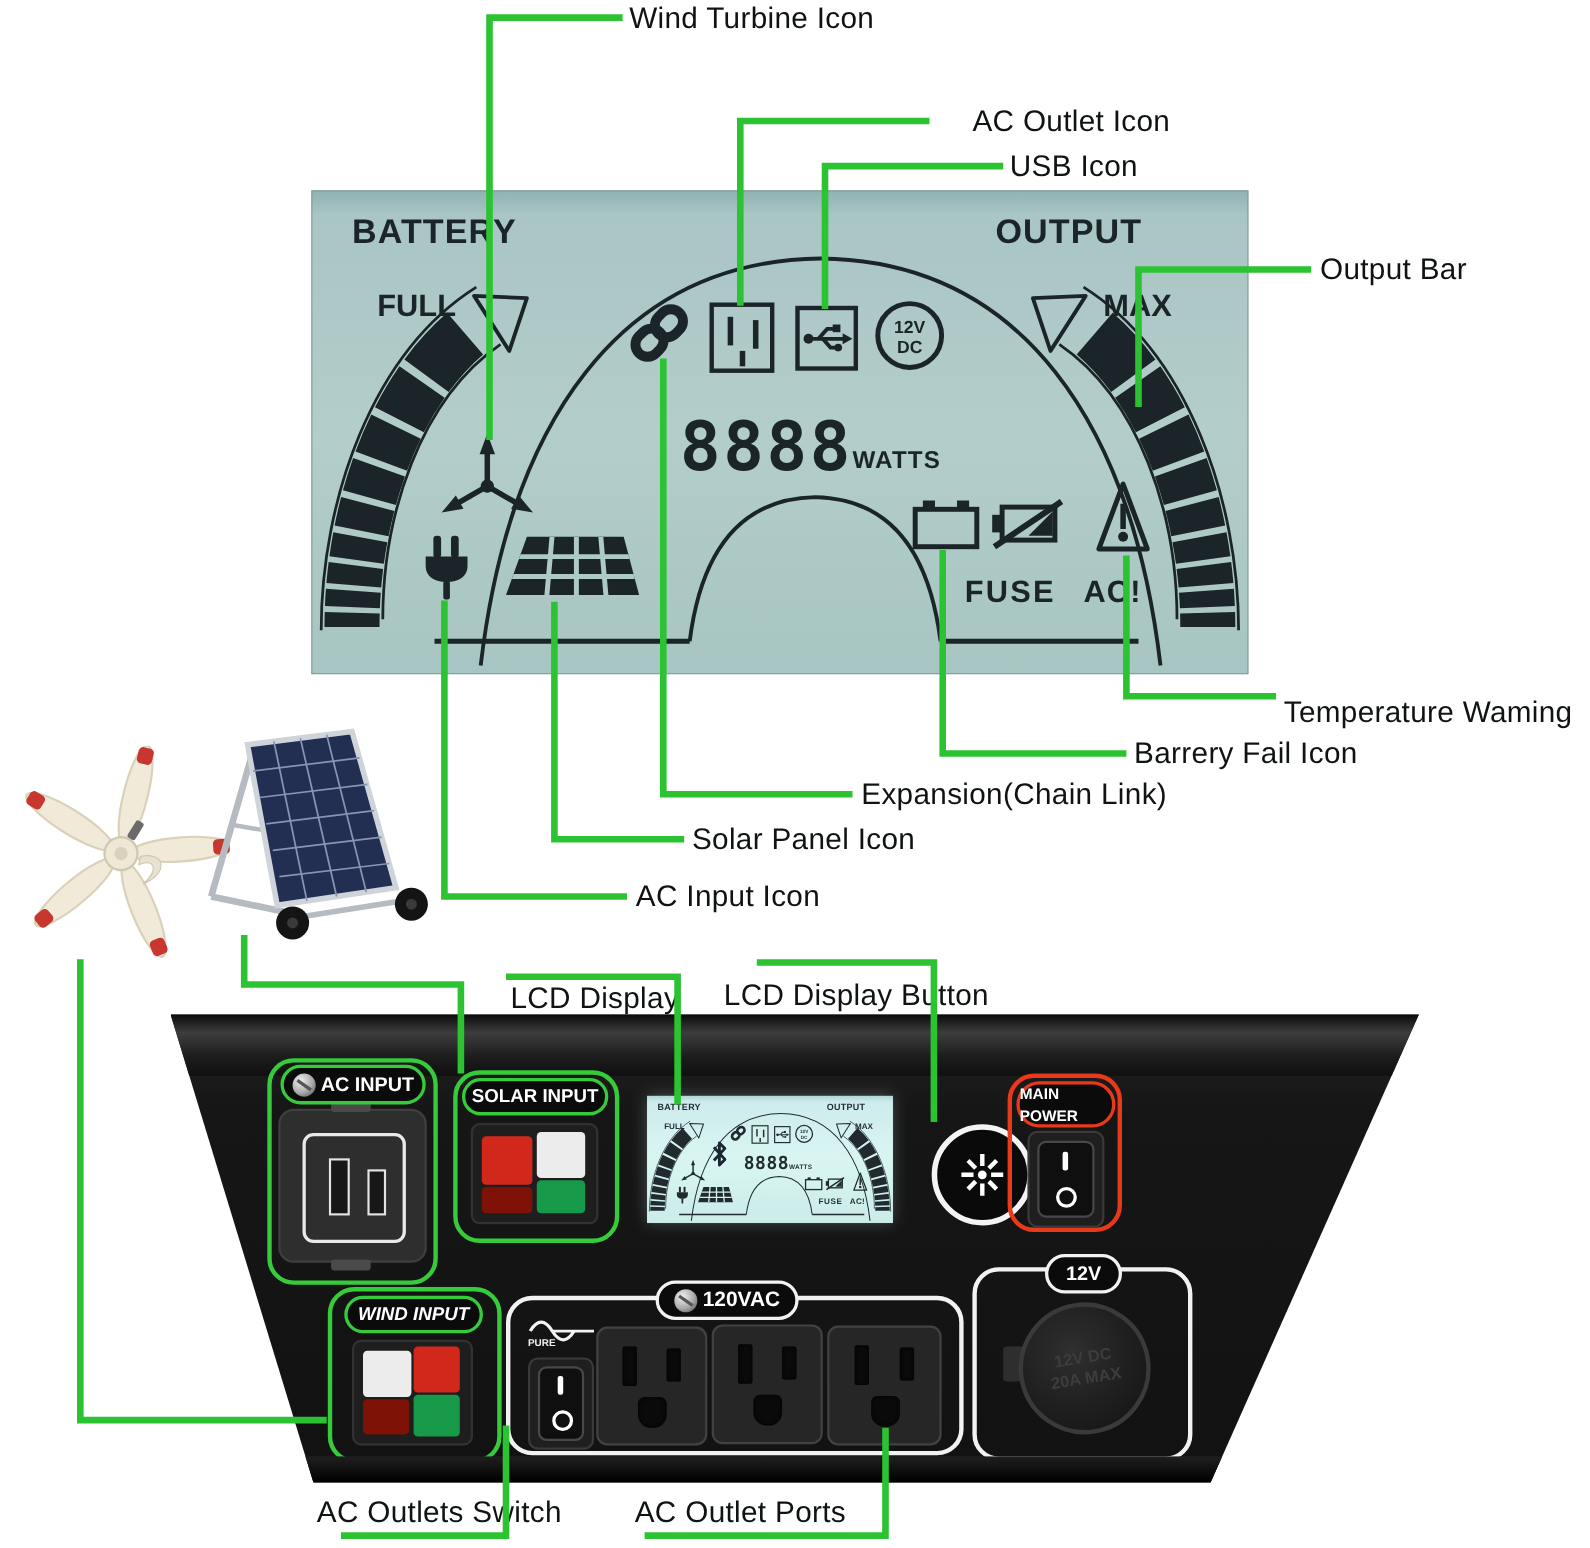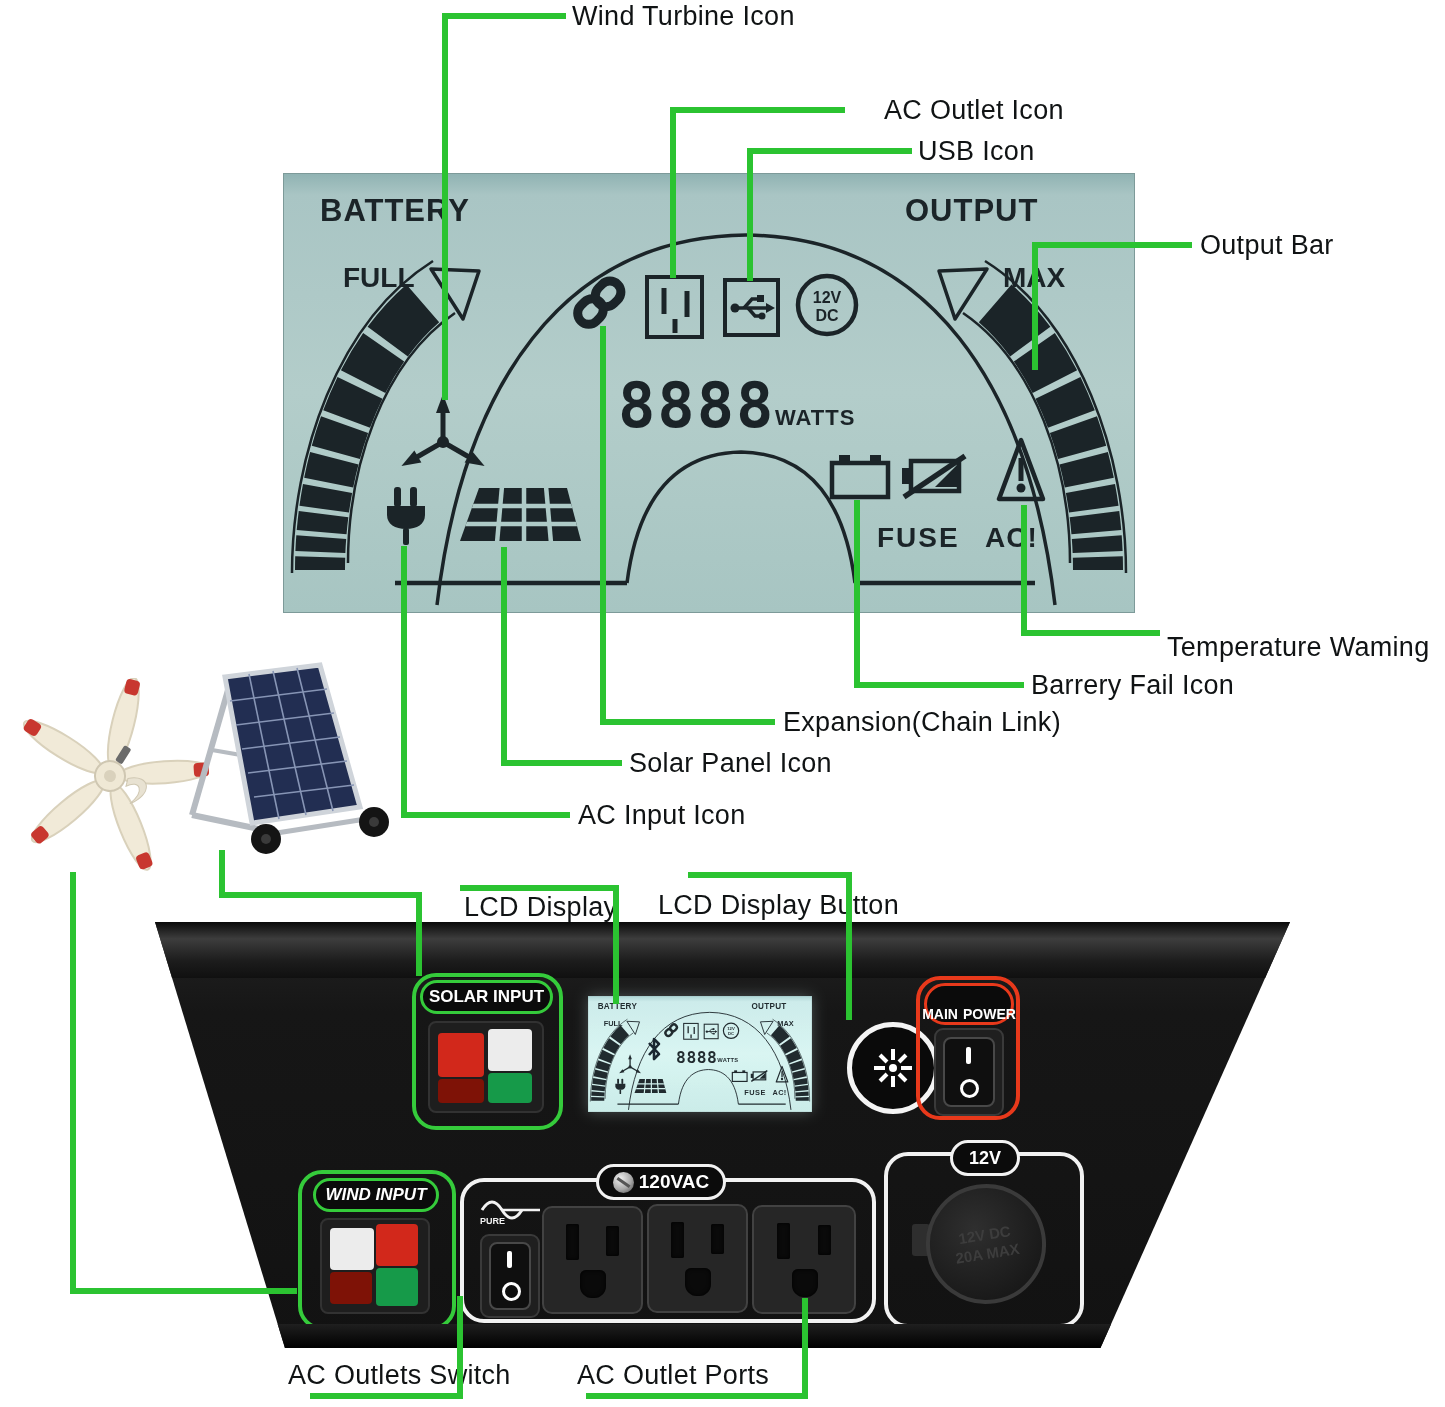--- a/index.html
+++ b/index.html
@@ -47,21 +47,21 @@
   .o-slot{position:absolute;width:13px;height:36px;background:#0a0a0a;border-radius:2px;box-shadow:inset 0 0 4px #000;}
   .o-gnd{position:absolute;width:26px;height:28px;background:#0a0a0a;border-radius:6px 6px 12px 12px;box-shadow:inset 0 0 4px #000;}
   .dcsock{position:absolute;border-radius:50%;border:4px solid #3a3a3a;
           background:radial-gradient(circle at 42% 35%,#2f2f2f,#191919 75%);
           display:flex;flex-direction:column;align-items:center;justify-content:center;
           color:#3d3d3d;font-weight:bold;font-size:15px;transform:rotate(-9deg);line-height:19px;}
   .lcd-small-wrap{position:absolute;z-index:2;filter:brightness(1.2) saturate(.92);
           box-shadow:0 0 14px rgba(190,230,220,.25);}
   .btn-round{position:absolute;width:82px;height:82px;border-radius:50%;background:#0a0a0a;
           border:5px solid #f4f4f4;display:flex;align-items:center;justify-content:center;}
-  .mp-text{display:flex;flex-direction:row;align-items:flex-end;line-height:15px;font-size:14px;}
+  .mp-text{display:flex;flex-direction:column;align-items:flex-start;line-height:15px;font-size:14px;}
 </style>
 </head>
 <body>
 
 <div class="stage">
 
   <svg width="0" height="0" style="position:absolute">
     <defs>
       <linearGradient id="lcdbg" x1="0" y1="0" x2="0" y2="1">
         <stop offset="0" stop-color="#8fb2b2"></stop>
@@ -235,20 +235,36 @@
     </g>
     <line x1="96" y1="180" x2="204" y2="163" stroke="#b6bbc1" stroke-width="5"></line>
     <circle cx="98" cy="184" r="15" fill="#141414"></circle>
       <circle cx="98" cy="184" r="5" fill="#3a3a3a"></circle>
     <circle cx="206" cy="167" r="15" fill="#141414"></circle>
       <circle cx="206" cy="167" r="5" fill="#3a3a3a"></circle>
   </svg>
 
   <div class="panel">
 
+    <div class="group g-green" style="left:88px;top:40px;width:147px;height:198px;">
+      <div class="pill p-green" style="left:8px;top:2px;width:126px;height:30px;font-size:18px;">
+        <span class="screw">
+            <i></i>
+          </span>
+        <span>AC INPUT</span>
+      </div>
+      <div class="socket-ac" style="left:6px;top:42px;width:131px;height:136px;">
+        <div class="tab" style="left:46px;top:-9px;width:36px;height:10px;"></div>
+        <div class="tab" style="left:46px;bottom:-9px;width:36px;height:10px;"></div>
+        <div class="ac-inner" style="left:20px;top:20px;width:88px;height:94px;">
+          <div class="slot" style="left:21px;top:20px;width:15px;height:48px;"></div>
+          <div class="slot" style="left:56px;top:30px;width:13px;height:38px;"></div>
+        </div>
+      </div>
+    </div>
 
     <div class="group g-green" style="left:257px;top:51px;width:143px;height:149px;">
       <div class="pill p-green" style="left:4px;top:3px;width:127px;height:28px;font-size:17px;">
         <span>SOLAR INPUT</span>
       </div>
       <div class="housing" style="left:12px;top:44px;width:112px;height:88px;">
         <div class="conn" style="left:8px;top:10px;width:46px;height:44px;background:#d2281b;"></div>
         <div class="conn" style="left:8px;top:56px;width:46px;height:24px;background:#7e1206;"></div>
         <div class="conn" style="left:58px;top:6px;width:44px;height:42px;background:#ececec;"></div>
         <div class="conn" style="left:58px;top:50px;width:44px;height:30px;background:#169a49;"></div>

